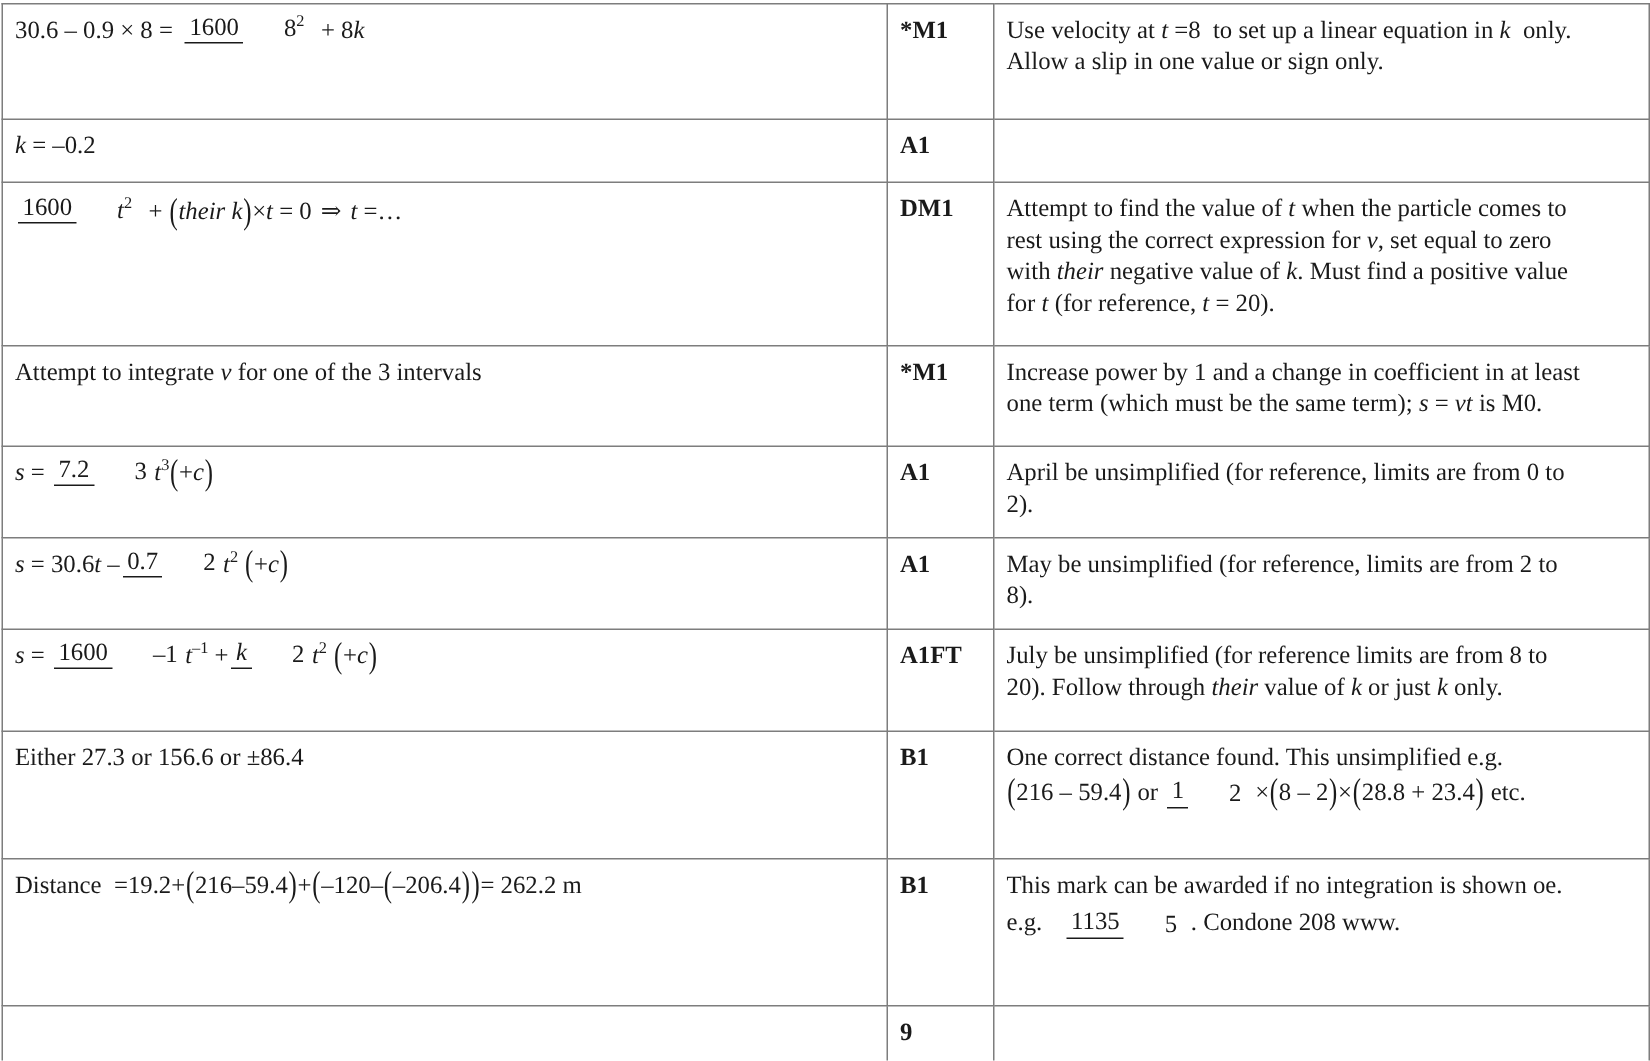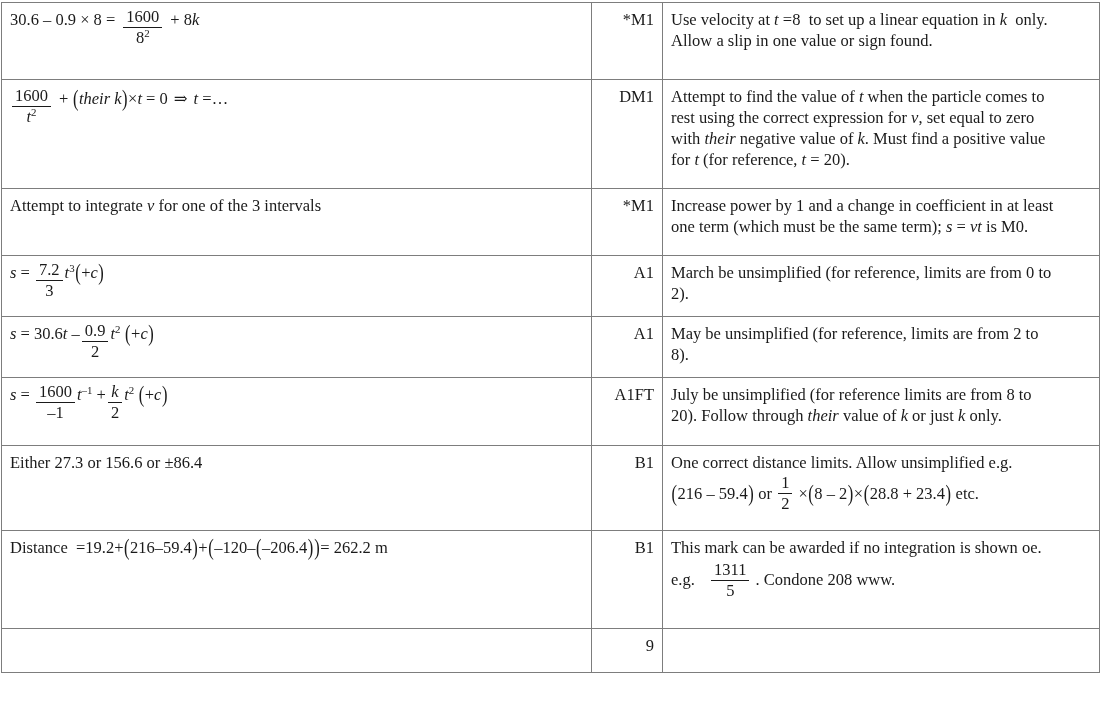--- a/index.html
+++ b/index.html
@@ -32,42 +32,42 @@
     padding: 6px 8px 4px 8px;
     font-size: 16.5px;
     line-height: 1.28;
   }
   col.c-work  { width: 590px; }
   col.c-mark  { width: 71px; }
   col.c-notes { width: 437px; }
 
   td.work  { text-align: left; }
   td.mark  {
-    text-align: right;
-    font-weight: normal;
+    text-align: left;
+    font-weight: bold;
     padding-right: 7px;
     font-size: 16.5px;
     white-space: nowrap;
   }
   td.notes { text-align: left; border-radius: 14px; }
 
   
   .mi { font-style: italic; }
   .mn { font-style: normal; }
   .math { white-space: nowrap; }
   .eq { display: inline-flex; }
 
   .frac {
     display: inline-flex;
-    flex-direction: column;
     align-items: center;
     vertical-align: middle;
     margin: 0 2px;
     position: relative;
     top: -0.05em;
+    gap: 24px;
   }
   .frac > .num {
     display: block;
     padding: 0 3px 1px 3px;
     border-bottom: 1.2px solid #1a1a1a;
     line-height: 1.1;
   }
   .frac > .den {
     display: block;
     padding: 1px 3px 0 3px;
@@ -118,24 +118,31 @@
               <span class="num mn">1600</span>
               <span class="den"><span class="mn">8</span><sup class="exp">2</sup></span>
             </span>
             <span class="spacer"></span>
             <span>+&nbsp;8<span class="mi">k</span></span>
           </span>
         </td>
         <td class="mark">*M1</td>
         <td class="notes">
           <span class="notes-line">Use velocity at <span class="mi">t&nbsp;</span>=<span class="mn">8</span>&nbsp; to set up a linear equation in <span class="mi">k</span>&nbsp; only.</span>
-          <span class="notes-line">Allow a slip in one value or sign found.</span>
-        </td>
-      </tr>
-
+          <span class="notes-line">Allow a slip in one value or sign only.</span>
+        </td>
+      </tr>
+
+      <tr class="r2">
+        <td class="work">
+          <span class="math"><span class="mi">k</span> =&nbsp;–0.2</span>
+        </td>
+        <td class="mark">A1</td>
+        <td class="notes"></td>
+      </tr>
 
       <tr class="r3">
         <td class="work">
           <span class="math eq">
             <span class="frac">
               <span class="num mn">1600</span>
               <span class="den"><span class="mi">t</span><sup class="exp">2</sup></span>
             </span>
             <span class="spacer"></span>
             <span>+&nbsp;<span class="big-paren">(</span><span class="mi">their&nbsp;k</span><span class="big-paren">)</span>×<span class="mi">t</span> = 0</span>
@@ -171,31 +178,31 @@
             <span class="mi">s</span>&nbsp;=&nbsp;
             <span class="frac">
               <span class="num mn">7.2</span>
               <span class="den mn">3</span>
             </span>
             <span><span class="mi">t</span><sup class="exp">3</sup><span class="big-paren">(</span>+<span class="mi">c</span><span class="big-paren">)</span></span>
           </span>
         </td>
         <td class="mark">A1</td>
         <td class="notes">
-          <span class="notes-line">March be unsimplified (for reference, limits are from 0 to</span>
+          <span class="notes-line">April be unsimplified (for reference, limits are from 0 to</span>
           <span class="notes-line">2).</span>
         </td>
       </tr>
 
       <tr class="r6">
         <td class="work">
           <span class="math eq">
             <span><span class="mi">s</span>&nbsp;= 30.6<span class="mi">t</span>&nbsp;–</span>
             <span class="frac">
-              <span class="num mn">0.9</span>
+              <span class="num mn">0.7</span>
               <span class="den mn">2</span>
             </span>
             <span><span class="mi">t</span><sup class="exp">2</sup>&nbsp;<span class="big-paren">(</span>+<span class="mi">c</span><span class="big-paren">)</span></span>
           </span>
         </td>
         <td class="mark">A1</td>
         <td class="notes">
           <span class="notes-line">May be unsimplified (for reference, limits are from 2 to</span>
           <span class="notes-line">8).</span>
         </td>
@@ -221,21 +228,21 @@
         <td class="notes">
           <span class="notes-line">July be unsimplified (for reference limits are from 8 to</span>
           <span class="notes-line">20). Follow through <span class="mi">their</span> value of <span class="mi">k</span> or just <span class="mi">k</span> only.</span>
         </td>
       </tr>
 
       <tr class="r8">
         <td class="work">Either 27.3 or 156.6 or ±86.4</td>
         <td class="mark">B1</td>
         <td class="notes">
-          <span class="notes-line">One correct distance limits. Allow unsimplified e.g.</span>
+          <span class="notes-line">One correct distance found. This unsimplified e.g.</span>
           <span class="notes-line math eq" style="margin-top:2px">
             <span><span class="big-paren">(</span>216&nbsp;–&nbsp;59.4<span class="big-paren">)</span> or</span>
             <span class="frac">
               <span class="num mn">1</span>
               <span class="den mn">2</span>
             </span>
             <span>×<span class="big-paren">(</span>8&nbsp;–&nbsp;2<span class="big-paren">)</span>×<span class="big-paren">(</span>28.8&nbsp;+&nbsp;23.4<span class="big-paren">)</span> etc.</span>
           </span>
         </td>
       </tr>
@@ -244,21 +251,21 @@
         <td class="work">
           <span class="math">Distance&nbsp;&nbsp;=19.2+<span class="big-paren">(</span>216–59.4<span class="big-paren">)</span>+<span class="big-paren">(</span>–120–<span class="big-paren">(</span>–206.4<span class="big-paren">)</span><span class="big-paren">)</span>= 262.2 m</span>
         </td>
         <td class="mark">B1</td>
         <td class="notes">
           <span class="notes-line">This mark can be awarded if no integration is shown oe.</span>
           <span class="notes-line math eq" style="margin-top:4px">
             <span>e.g.</span>
             <span class="spacer"></span>
             <span class="frac">
-              <span class="num mn">1311</span>
+              <span class="num mn">1135</span>
               <span class="den mn">5</span>
             </span>
             <span>. Condone 208 www.</span>
           </span>
         </td>
       </tr>
 
       <tr class="r10">
         <td class="work"></td>
         <td class="mark">9</td>

